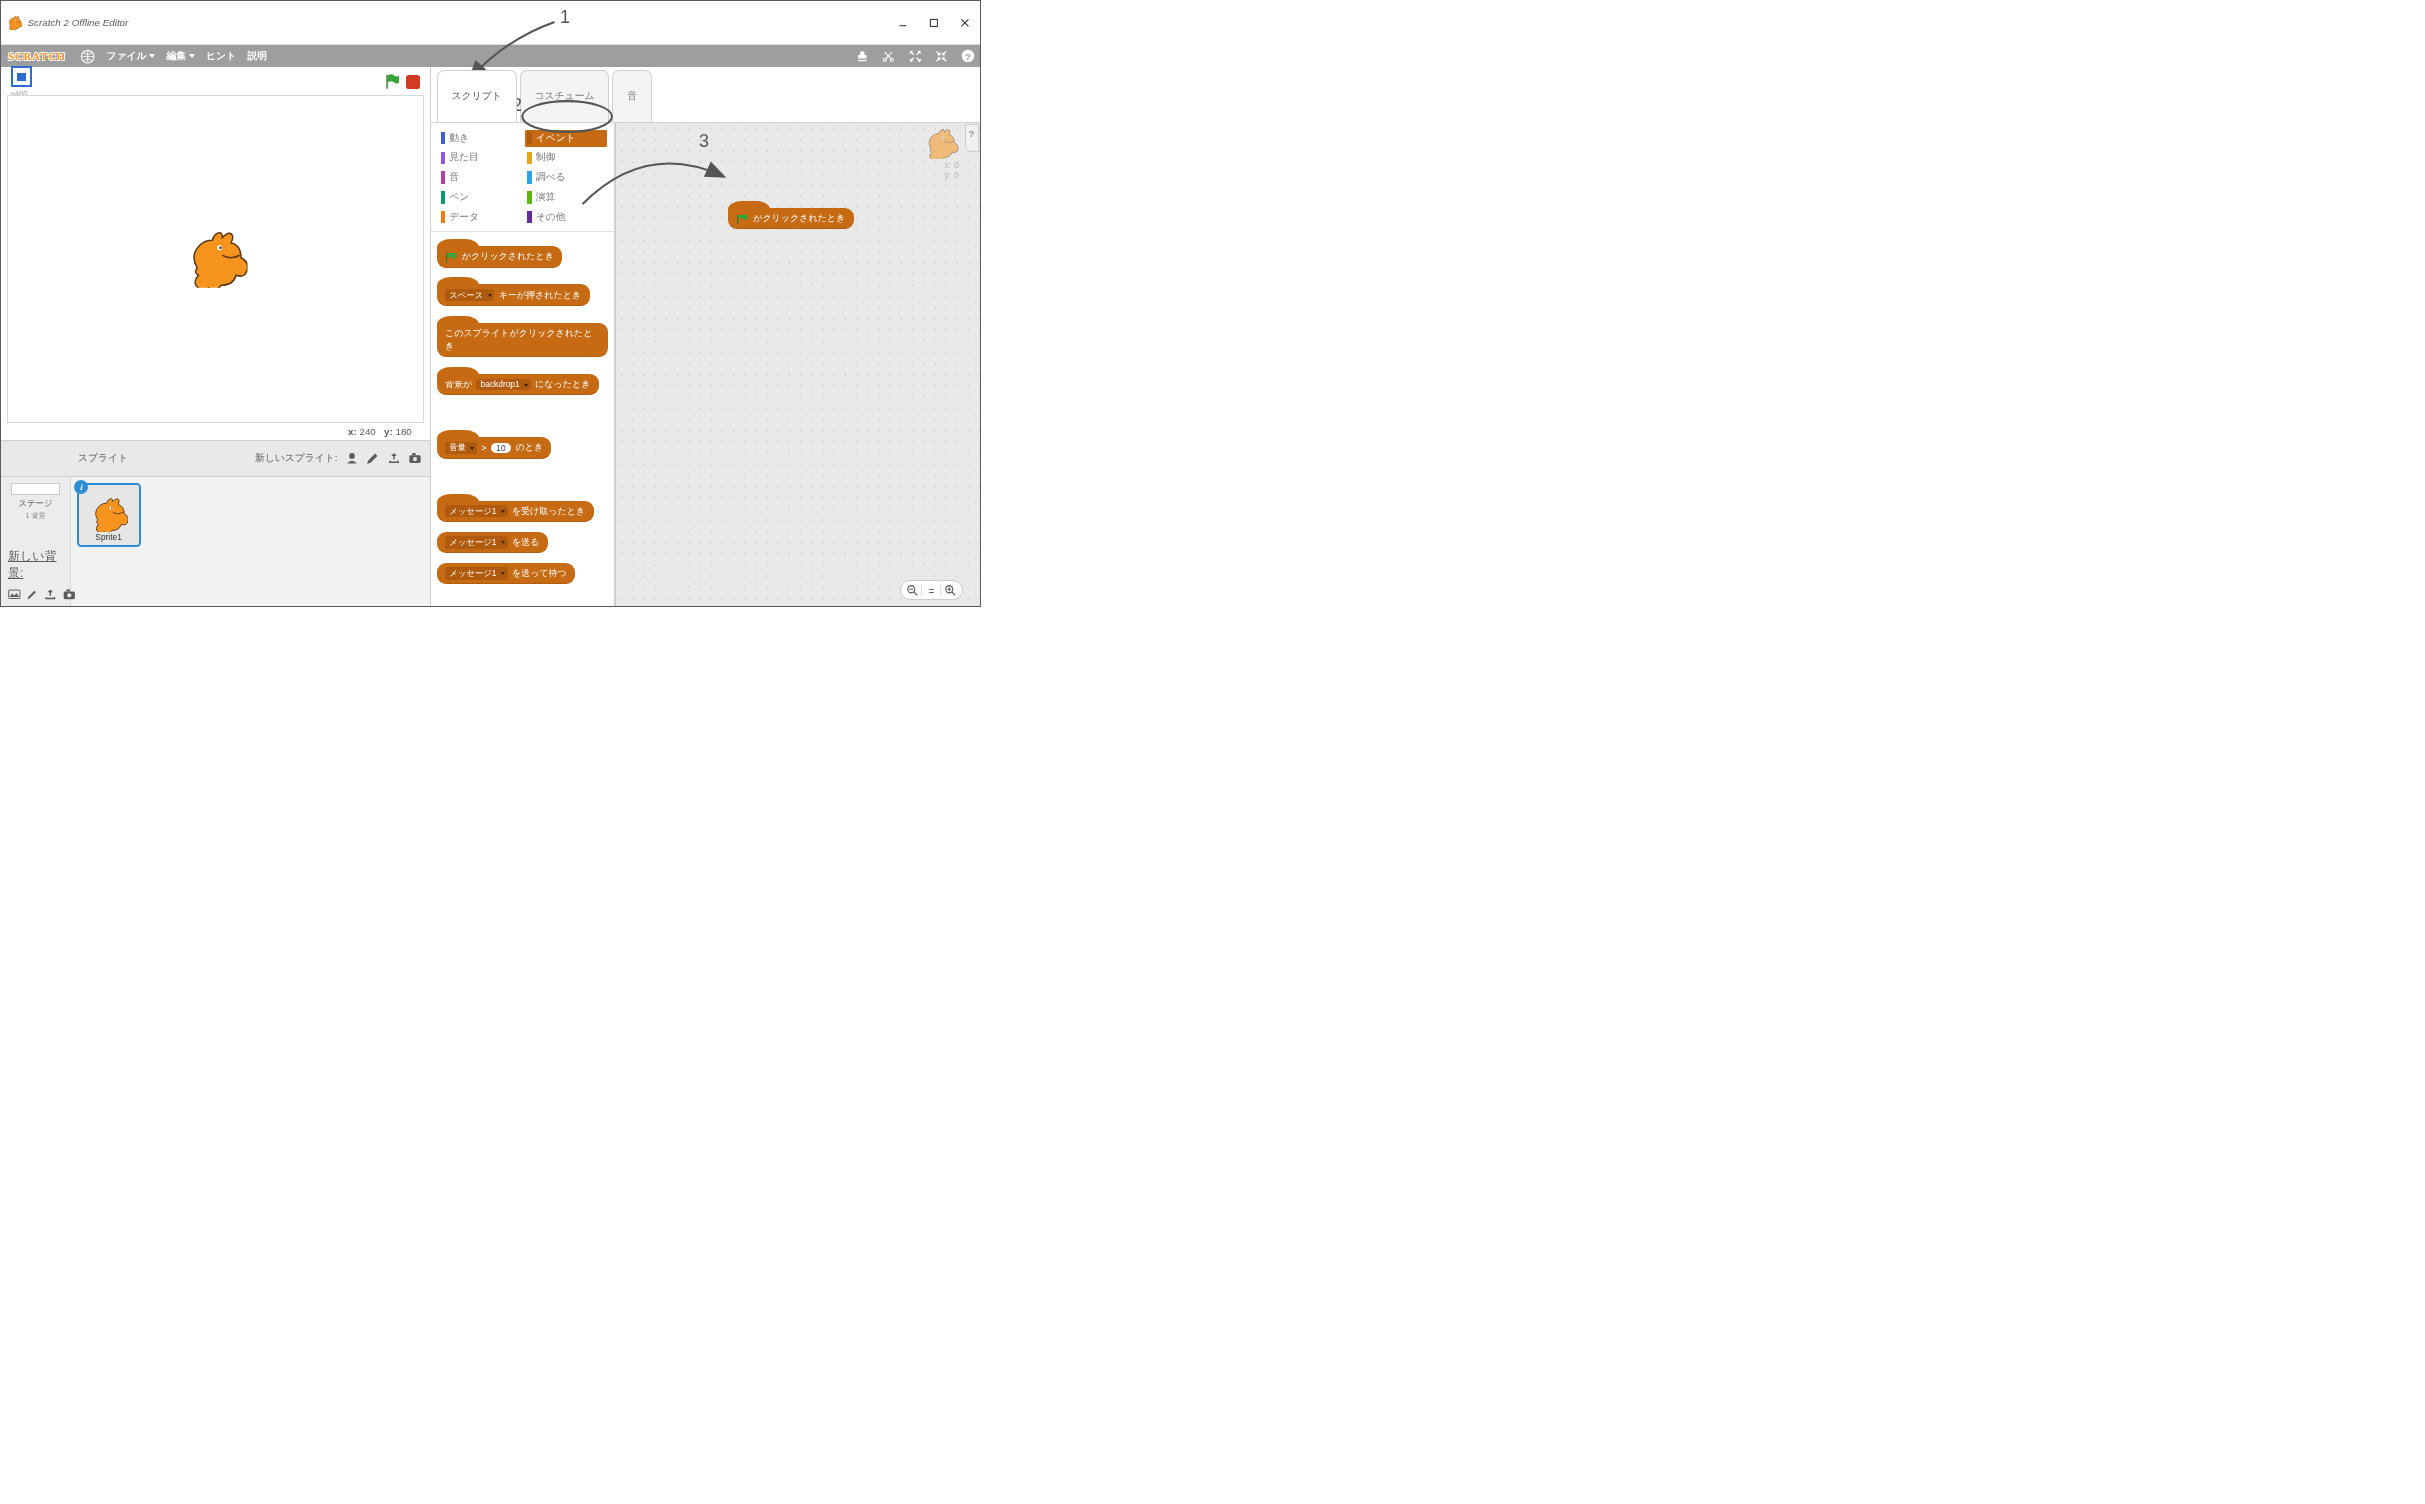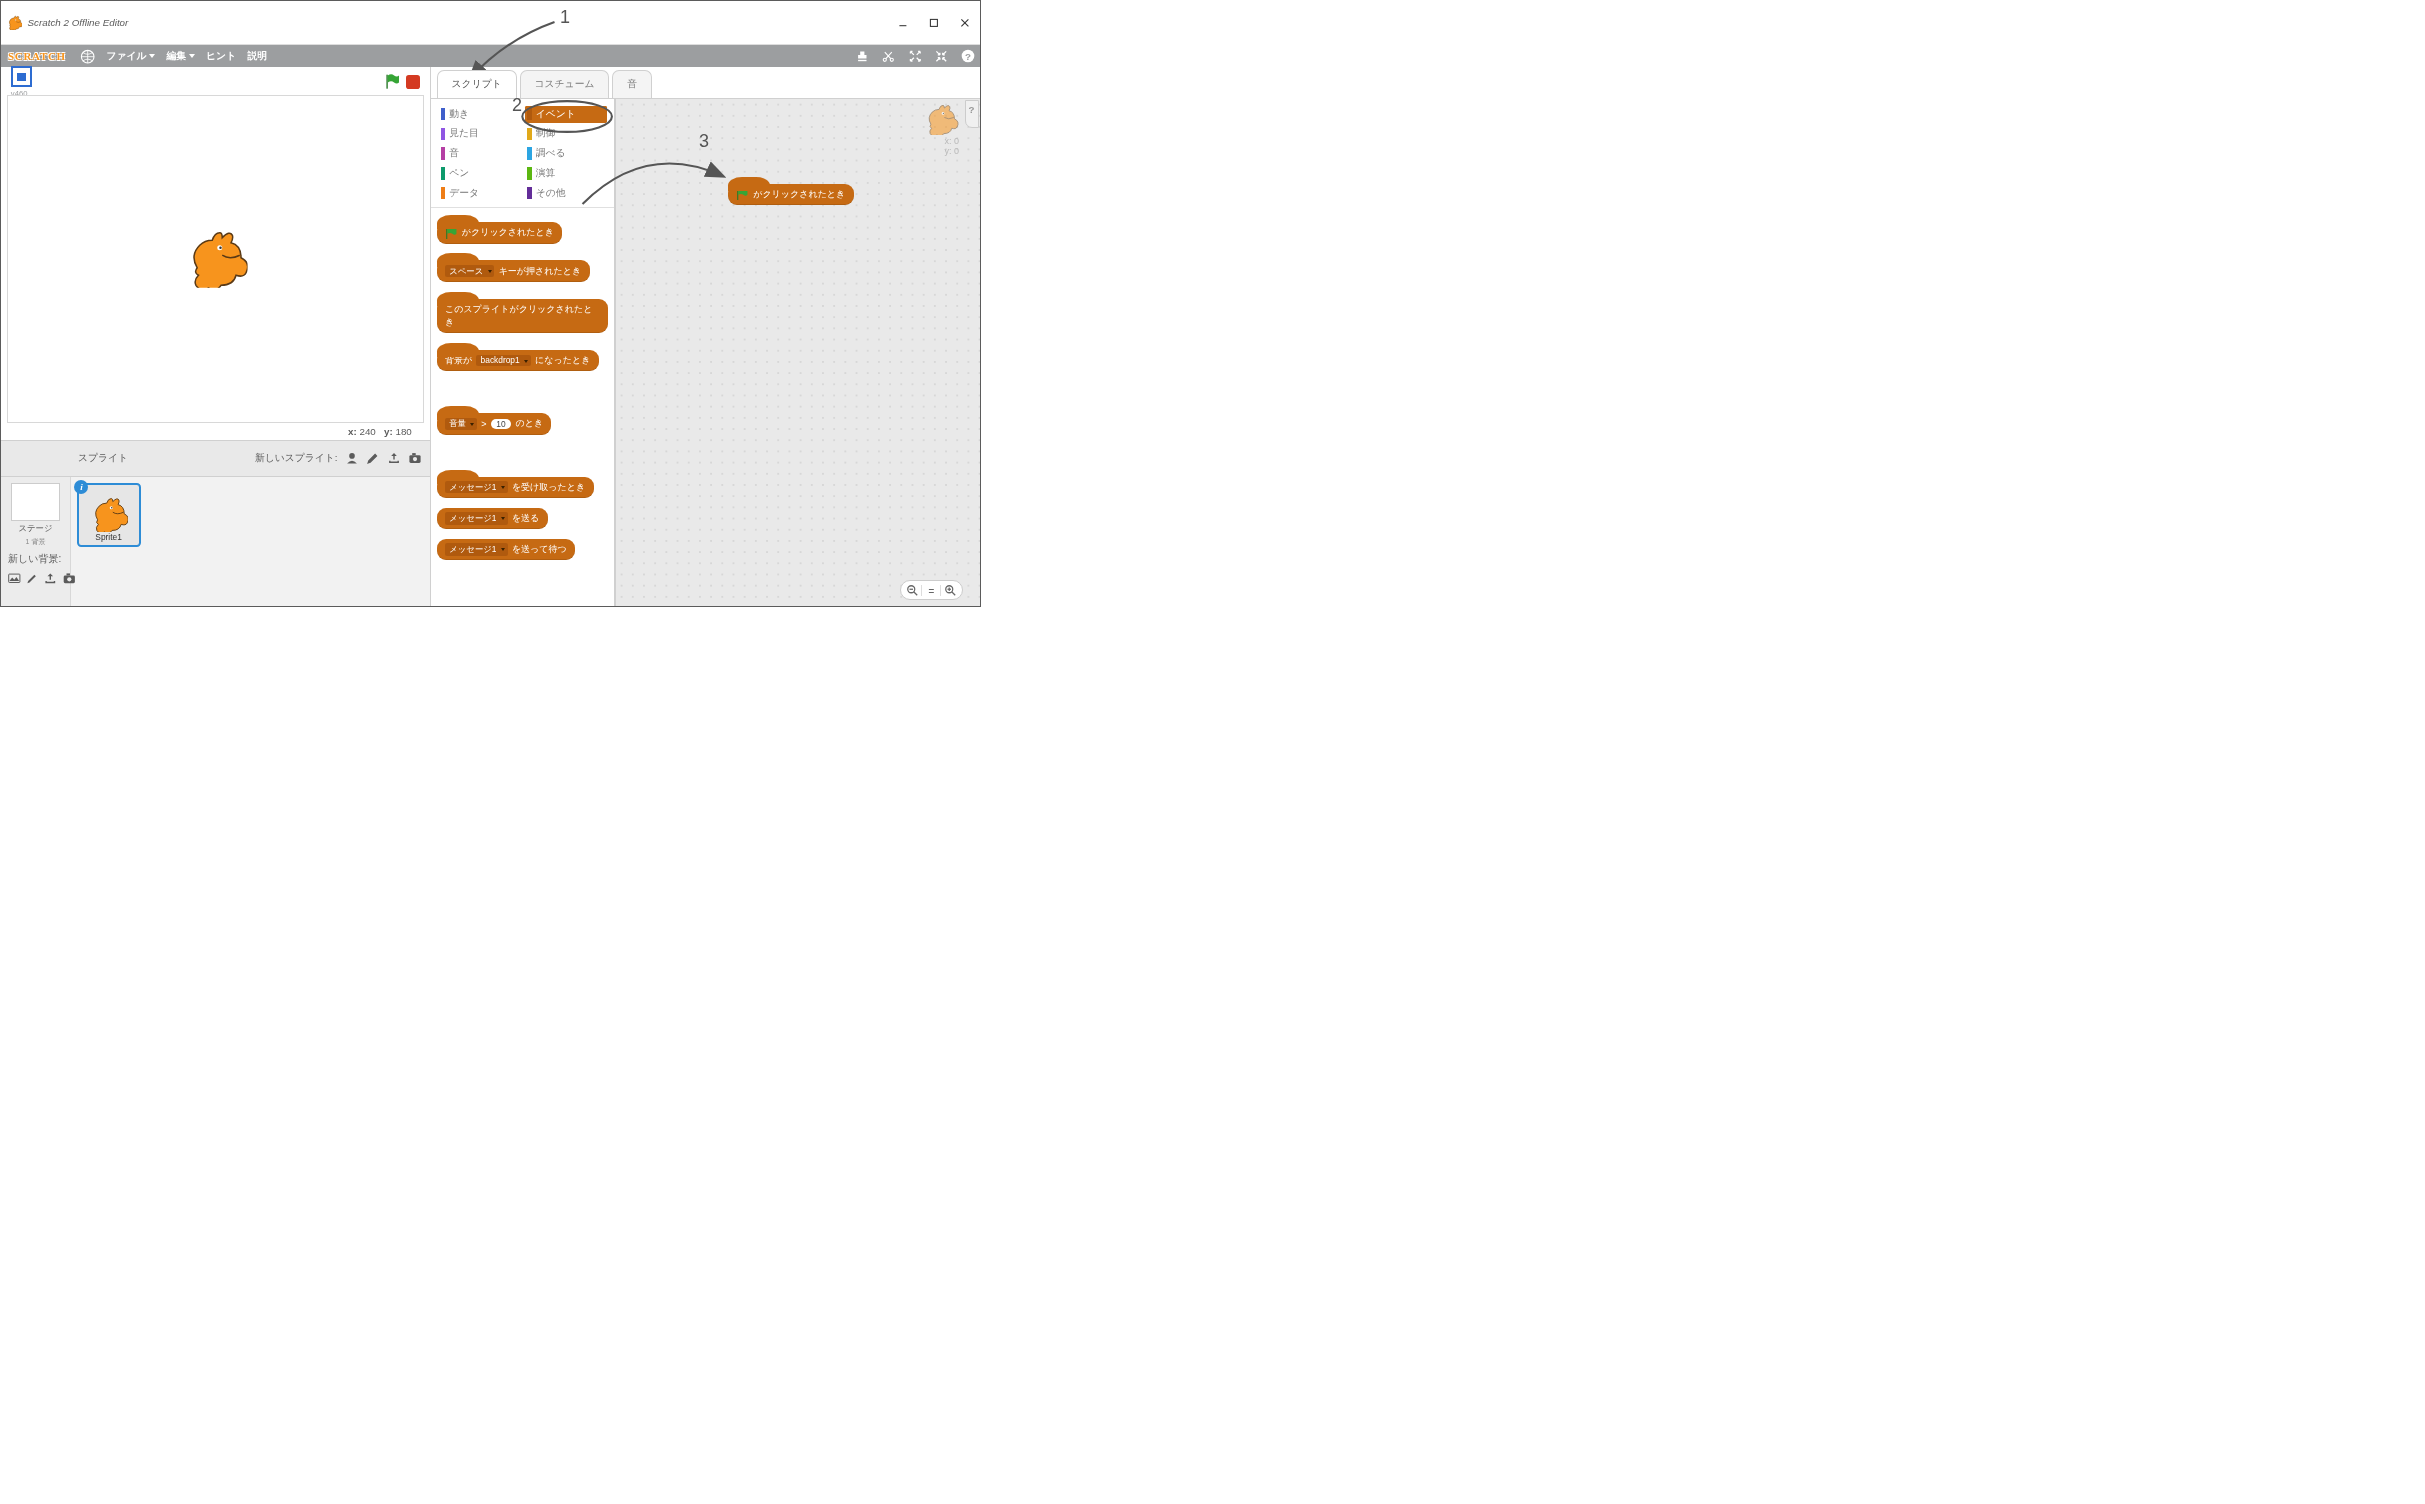--- a/index.html
+++ b/index.html
@@ -128,42 +128,42 @@
   }
   .new-sprite-icons{display:flex;gap:7px;align-items:center;color:#5b5b5b;}
   .sprites-body{flex:1;display:flex;min-height:0;}
   .stage-thumb-col{
     width:70px;padding:5.6px 4.2px;display:flex;flex-direction:column;align-items:center;gap:2.8px;
     border-right:0.7px solid #d8d8d8;background:#ececec;
   }
   .stage-thumb{width:49px;height:38px;background:#fff;border:0.7px solid #ccc;}
   .stage-thumb-label{font-size:8.4px;color:#5b5b5b;}
   .stage-thumb-sub{font-size:7px;color:#888;}
-  .new-bg-row{margin-top:2px;font-size:10px;color:#5b5b5b;align-self:flex-start;padding-left:2.8px;}
+  .new-bg-row{margin-top:24px;font-size:12px;color:#5b5b5b;align-self:flex-start;padding-left:2.8px;text-decoration:underline;}
   .new-bg-icons{display:flex;gap:5.6px;color:#5b5b5b;padding-left:2.8px;margin-top:2.8px;align-self:flex-start;}
   .sprite-list{flex:1;padding:5.6px;display:flex;gap:5.6px;align-items:flex-start;}
   .sprite-item{
     width:64px;height:64px;border:2.1px solid #2d8cd6;border-radius:4.2px;background:#e6e6e6;
     display:flex;flex-direction:column;align-items:center;justify-content:flex-end;position:relative;padding:2.8px;
   }
   .sprite-item .info-i{position:absolute;top:-4.2px;left:-4.2px;width:14px;height:14px;border-radius:50%;background:#2d8cd6;color:#fff;font-weight:bold;display:flex;align-items:center;justify-content:center;font-size:9px;font-style:italic;font-family:Georgia,serif;}
   .sprite-name{font-size:8.4px;color:#333;}
   
   .rightcol {
     flex:1;
     display:flex;
     flex-direction:column;
     min-height:0;
     position:relative;
   }
   .tabs {
     display:flex;gap:0;padding:2.8px 5.6px 0 5.6px;background:#fff;
   }
   .tab {
-    padding:7px 14px;border:0.7px solid #d0d0d0;border-bottom:none;border-radius:7px 7px 0 0;
+    padding:19px 14px;border:0.7px solid #d0d0d0;border-bottom:none;border-radius:7px 7px 0 0;
     background:#f4f4f4;color:#777;font-size:9.8px;margin-right:2.8px;
   }
   .tab.active{background:#fff;color:#555;position:relative;z-index:2;}
   .right-body{
     flex:1;display:flex;min-height:0;border-top:0.7px solid #d0d0d0;margin-top:-0.7px;
   }
   .palette{
     width:184px;border-right:0.7px solid #d0d0d0;background:#fff;display:flex;flex-direction:column;min-height:0;
   }
   .categories{

